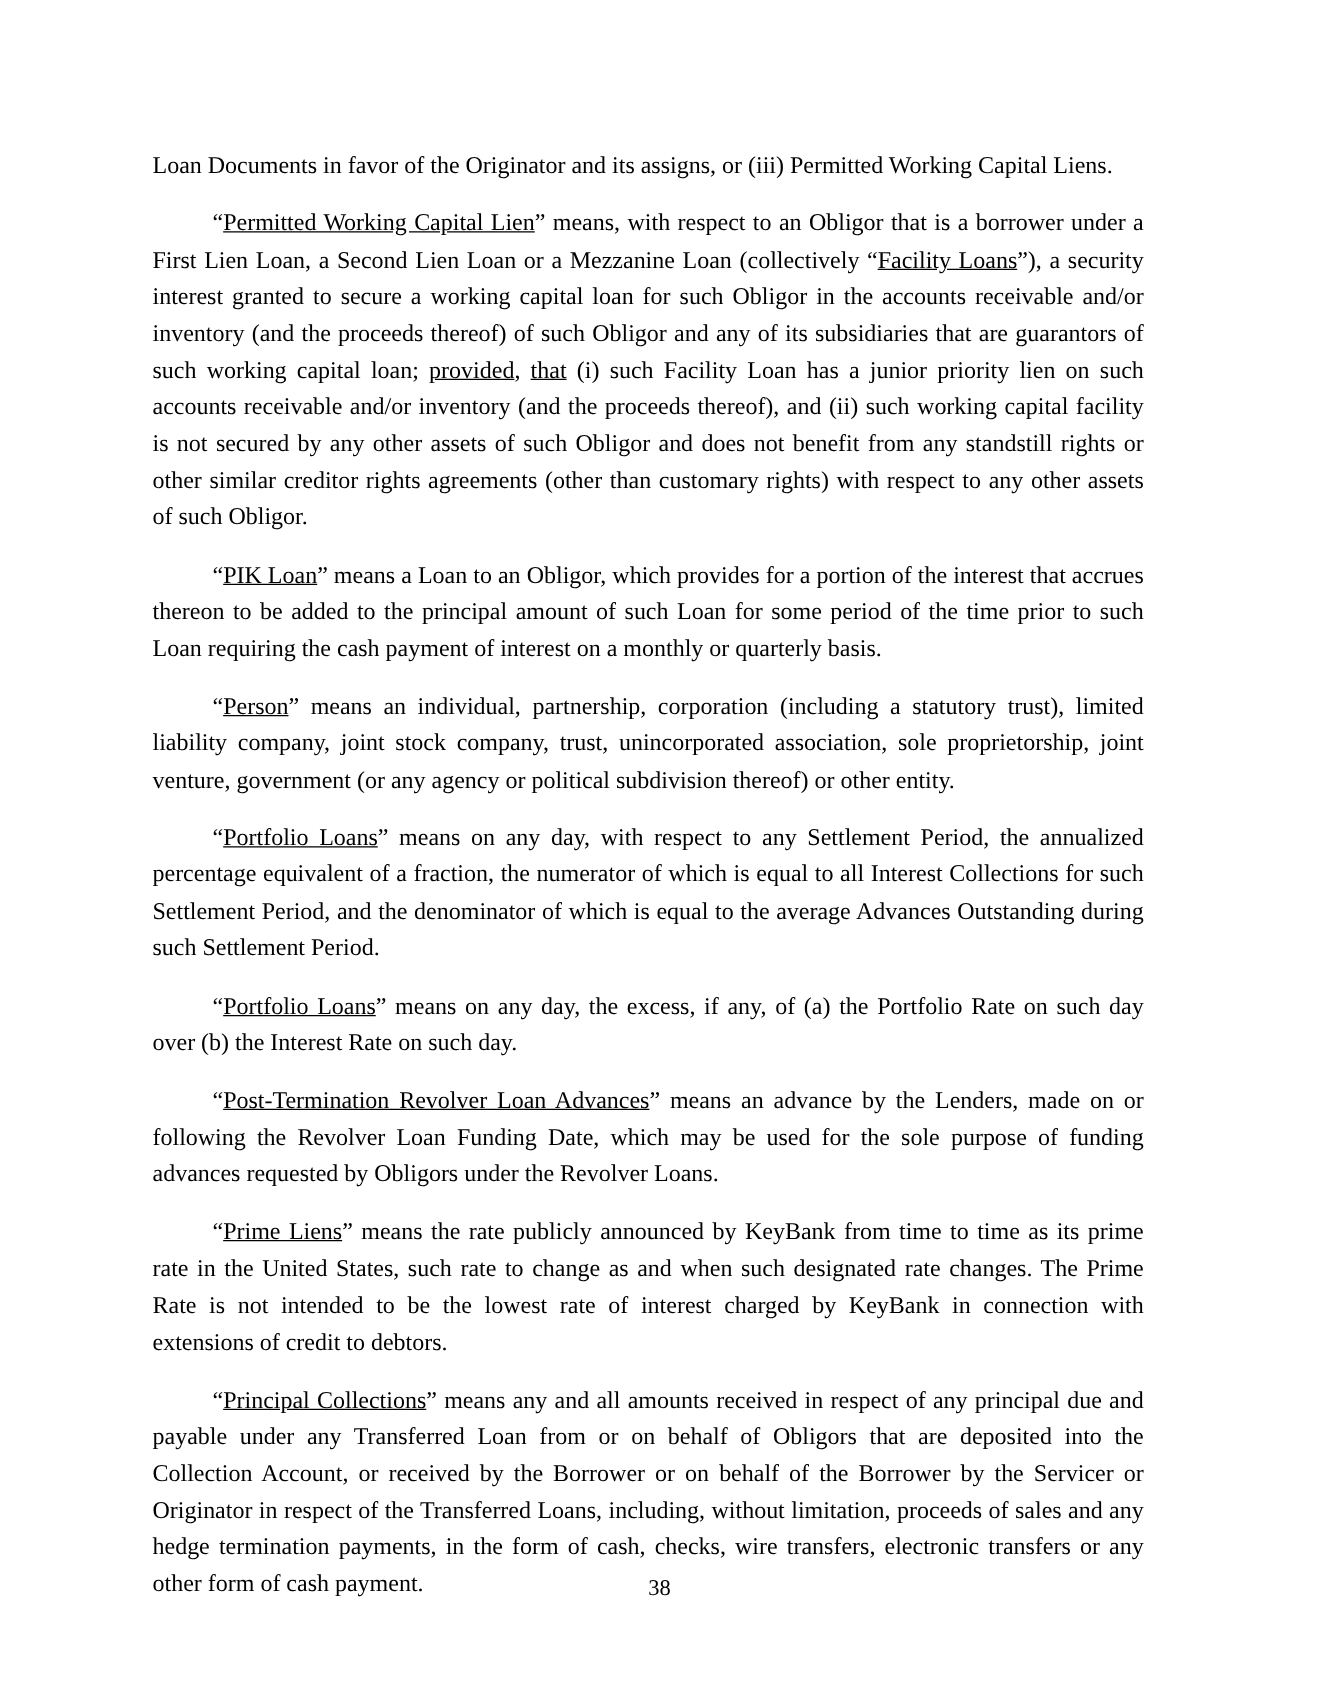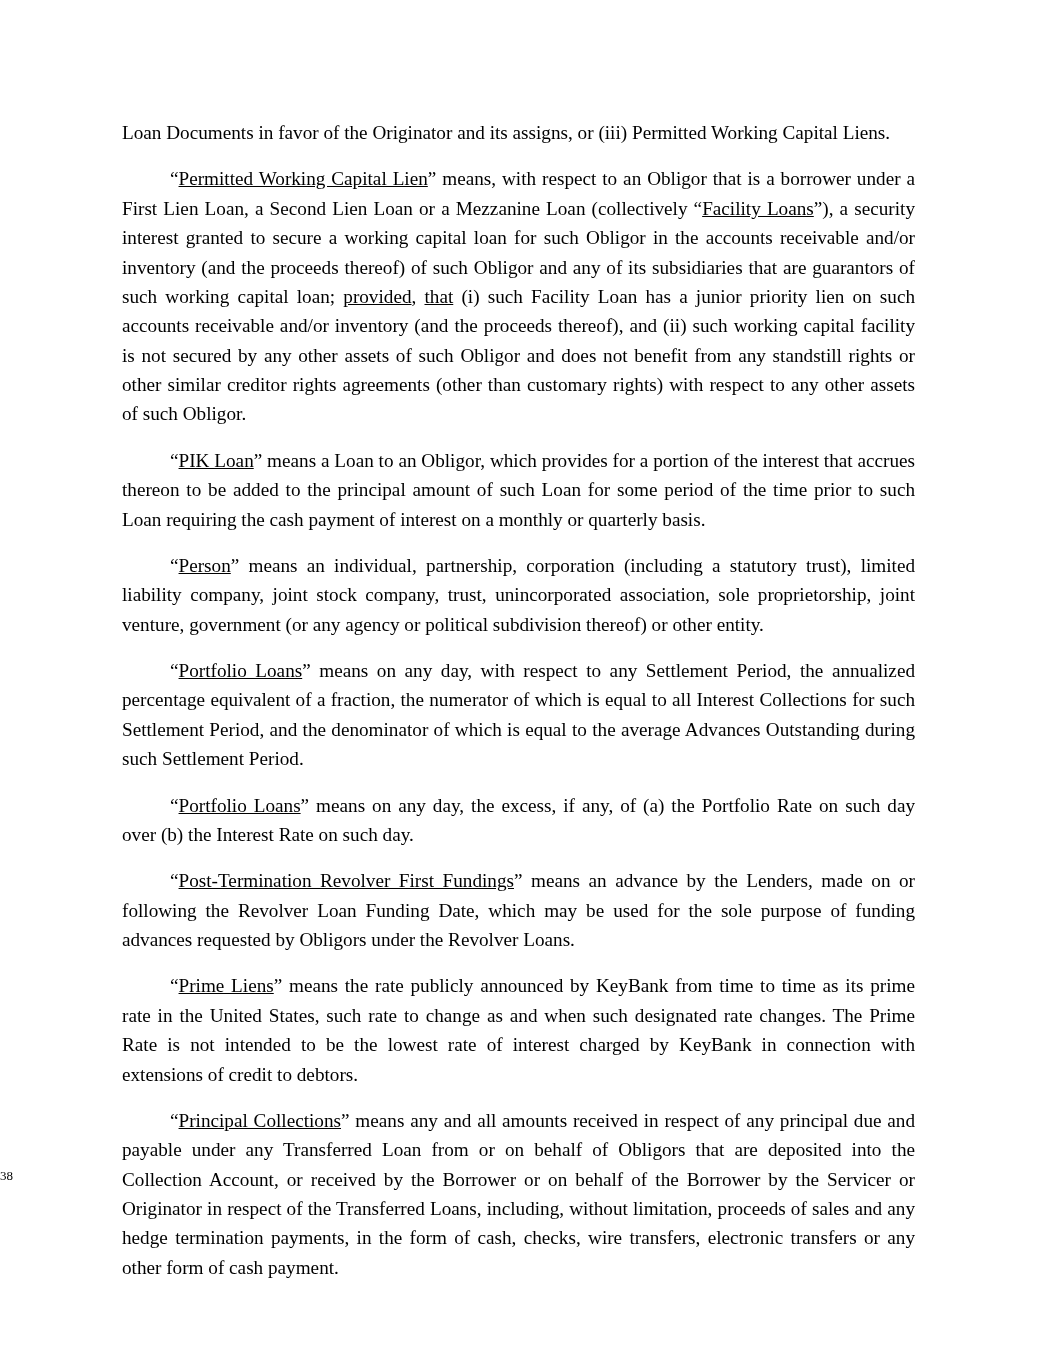--- a/index.html
+++ b/index.html
@@ -34,34 +34,35 @@
   p.indent {
     text-indent: 48px;
   }
   .u {
     text-decoration: underline;
   }
   .page-number {
     position: absolute;
     left: 0;
     right: 0;
-    top: 1168px;
-    font-size: 13px;
+    top: 1260px;
+    text-align: center;
+    font-size: 18px;
     font-family: "Liberation Serif", "DejaVu Serif", serif;
   }
 </style>
 </head>
 <body>
 
 <div class="page">
   <div class="doc-body" id="doc-body">
       <p class="para">Loan Documents in favor of the Originator and its assigns, or (iii) Permitted Working Capital Liens.</p>
       <p class="para indent"><span>“</span><span class="u">Permitted Working Capital Lien</span><span>” means, with respect to an Obligor that is a borrower under a First Lien Loan, a Second Lien Loan or a Mezzanine Loan (collectively “</span><span class="u">Facility Loans</span><span>”), a security interest granted to secure a working capital loan for such Obligor in the accounts receivable and/or inventory (and the proceeds thereof) of such Obligor and any of its subsidiaries that are guarantors of such working capital loan; </span><span class="u">provided</span><span>, </span><span class="u">that</span><span> (i) such Facility Loan has a junior priority lien on such accounts receivable and/or inventory (and the proceeds thereof), and (ii) such working capital facility is not secured by any other assets of such Obligor and does not benefit from any standstill rights or other similar creditor rights agreements (other than customary rights) with respect to any other assets of such Obligor.</span></p>
       <p class="para indent"><span>“</span><span class="u">PIK Loan</span><span>” means a Loan to an Obligor, which provides for a portion of the interest that accrues thereon to be added to the principal amount of such Loan for some period of the time prior to such Loan requiring the cash payment of interest on a monthly or quarterly basis.</span></p>
       <p class="para indent"><span>“</span><span class="u">Person</span><span>” means an individual, partnership, corporation (including a statutory trust), limited liability company, joint stock company, trust, unincorporated association, sole proprietorship, joint venture, government (or any agency or political subdivision thereof) or other entity.</span></p>
       <p class="para indent"><span>“</span><span class="u">Portfolio Loans</span><span>” means on any day, with respect to any Settlement Period, the annualized percentage equivalent of a fraction, the numerator of which is equal to all Interest Collections for such Settlement Period, and the denominator of which is equal to the average Advances Outstanding during such Settlement Period.</span></p>
       <p class="para indent"><span>“</span><span class="u">Portfolio Loans</span><span>” means on any day, the excess, if any, of (a) the Portfolio Rate on such day over (b) the Interest Rate on such day.</span></p>
-      <p class="para indent"><span>“</span><span class="u">Post-Termination Revolver First Fundings</span><span>” means an advance by the Lenders, made on or following the Revolver Loan Funding Date, which may be used for the sole purpose of funding advances requested by Obligors under the Revolver Loans.</span></p>
+      <p class="para indent"><span>“</span><span class="u">Post-Termination Revolver Loan Advances</span><span>” means an advance by the Lenders, made on or following the Revolver Loan Funding Date, which may be used for the sole purpose of funding advances requested by Obligors under the Revolver Loans.</span></p>
       <p class="para indent"><span>“</span><span class="u">Prime Liens</span><span>” means the rate publicly announced by KeyBank from time to time as its prime rate in the United States, such rate to change as and when such designated rate changes. The Prime Rate is not intended to be the lowest rate of interest charged by KeyBank in connection with extensions of credit to debtors.</span></p>
       <p class="para indent"><span>“</span><span class="u">Principal Collections</span><span>” means any and all amounts received in respect of any principal due and payable under any Transferred Loan from or on behalf of Obligors that are deposited into the Collection Account, or received by the Borrower or on behalf of the Borrower by the Servicer or Originator in respect of the Transferred Loans, including, without limitation, proceeds of sales and any hedge termination payments, in the form of cash, checks, wire transfers, electronic transfers or any other form of cash payment.</span></p>
     </div>
   <div class="page-number">38</div>
 </div>
 
 </body></html>

